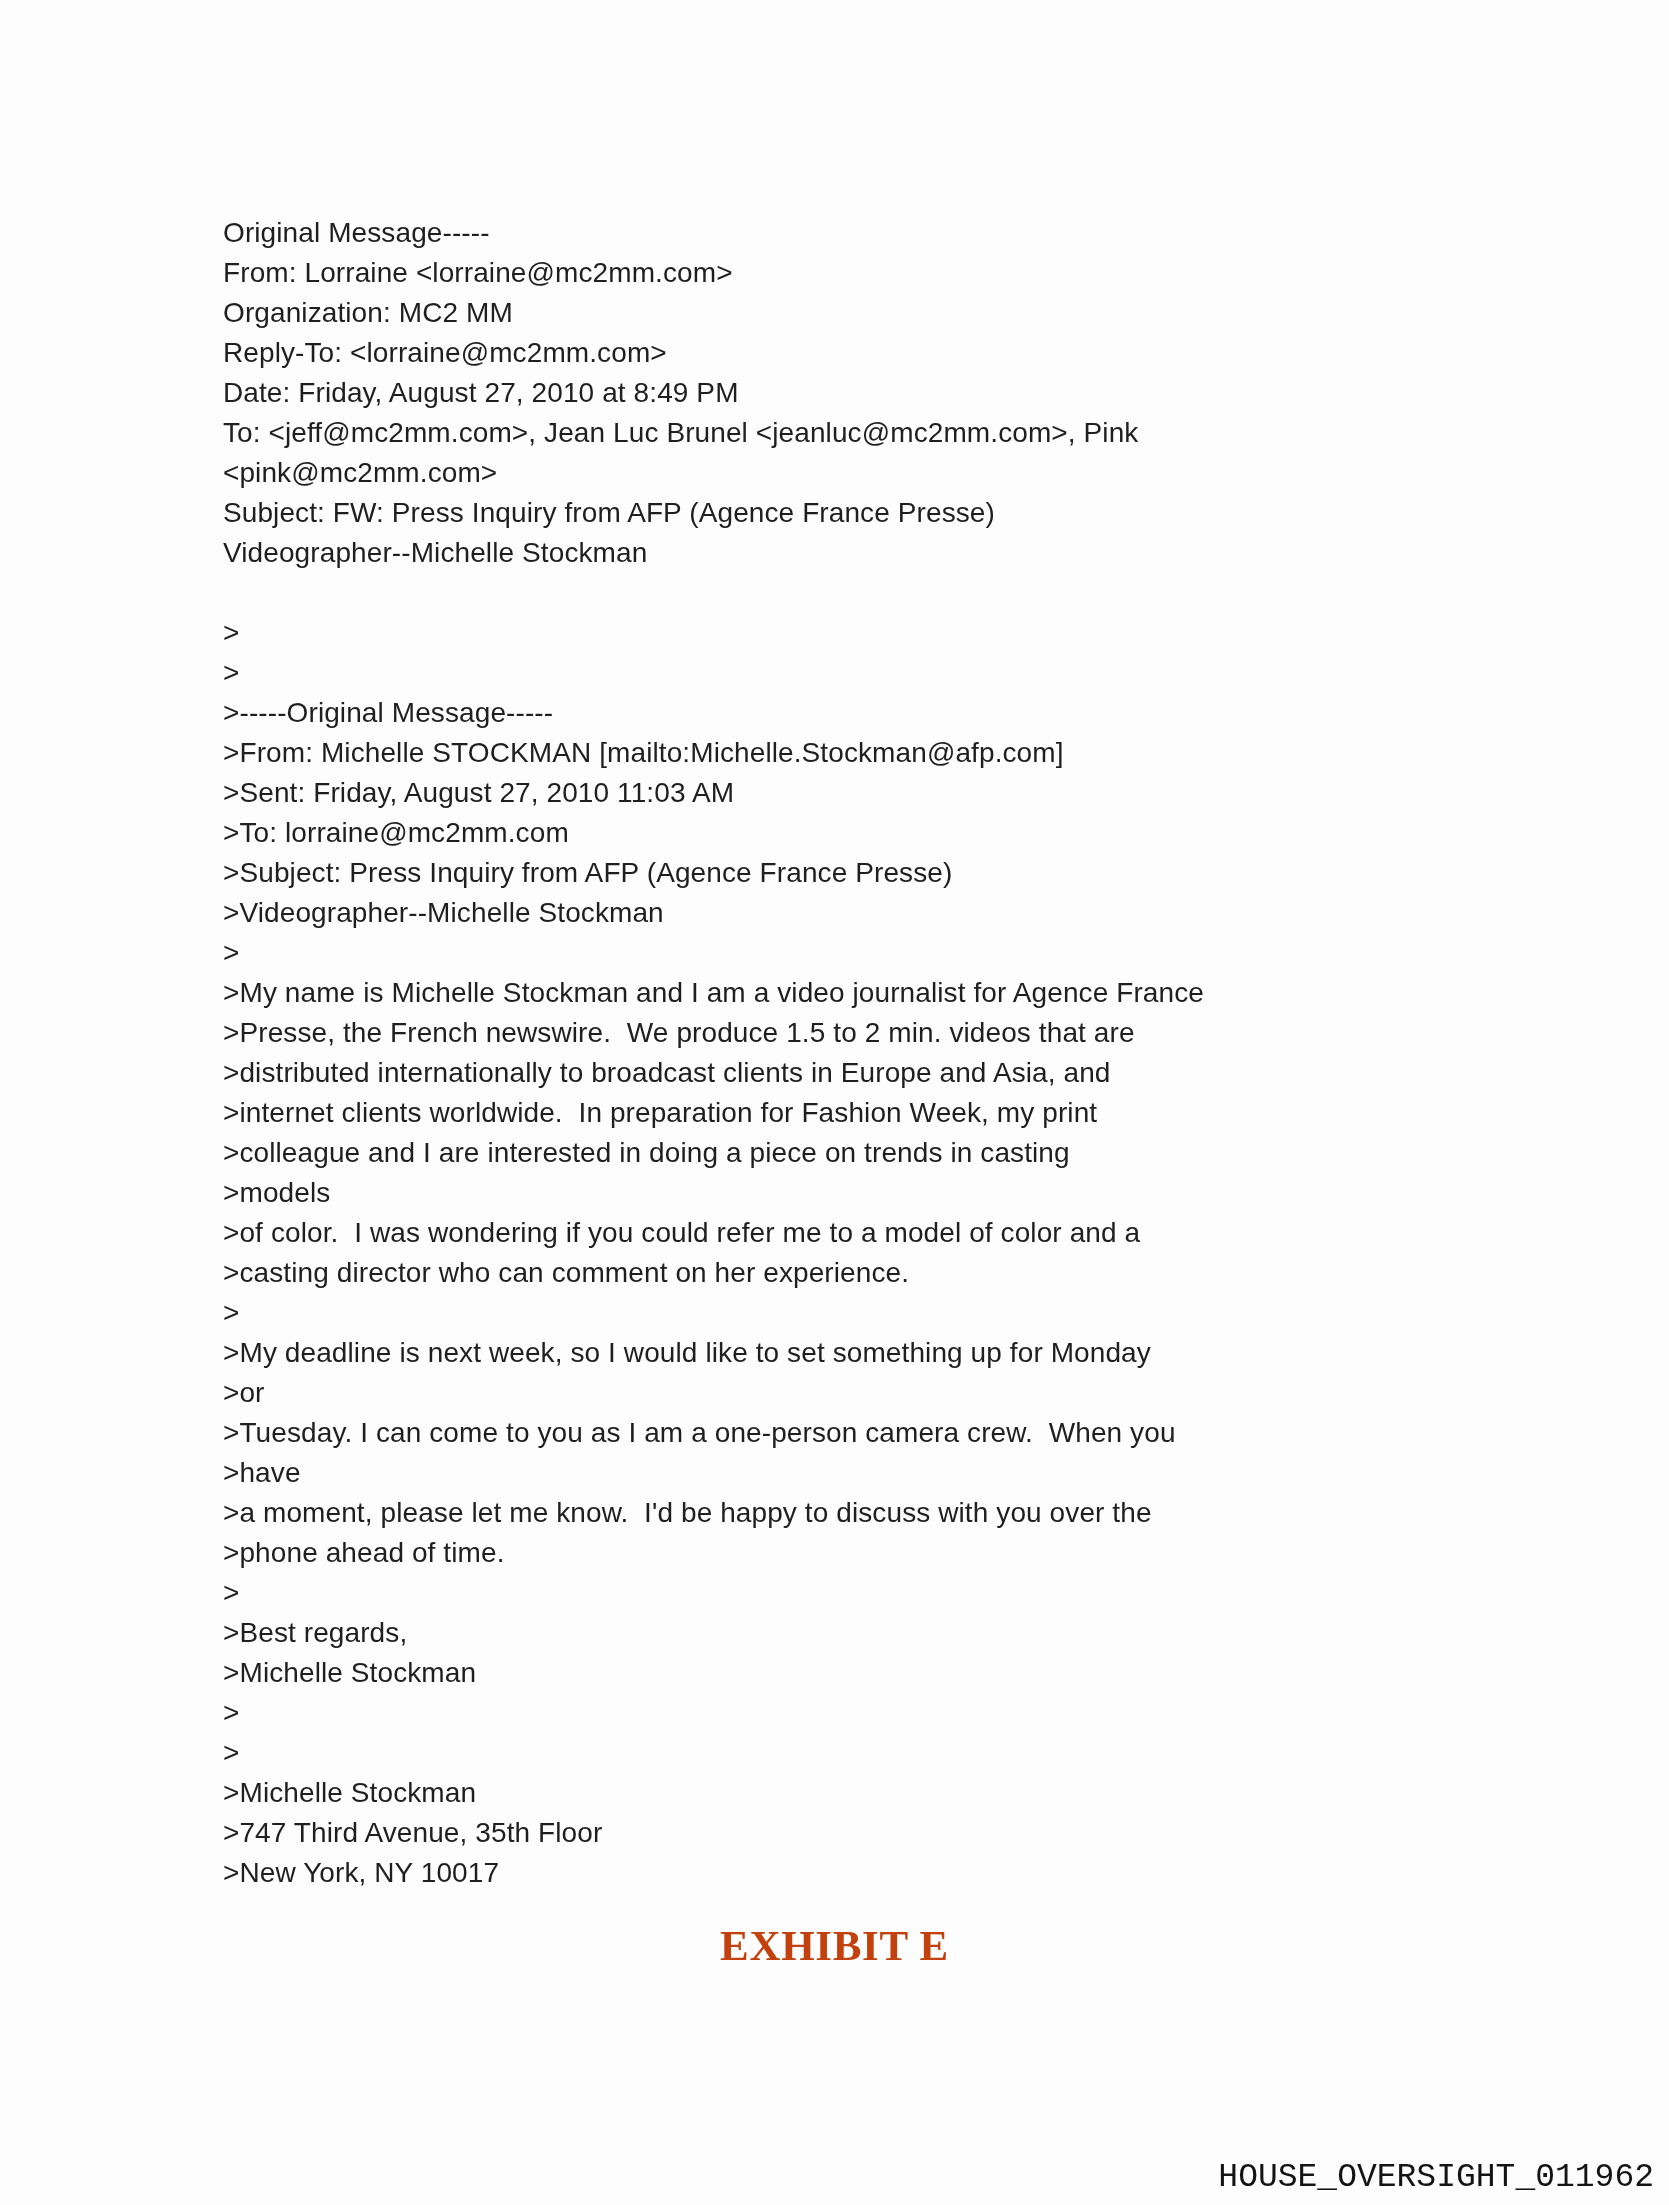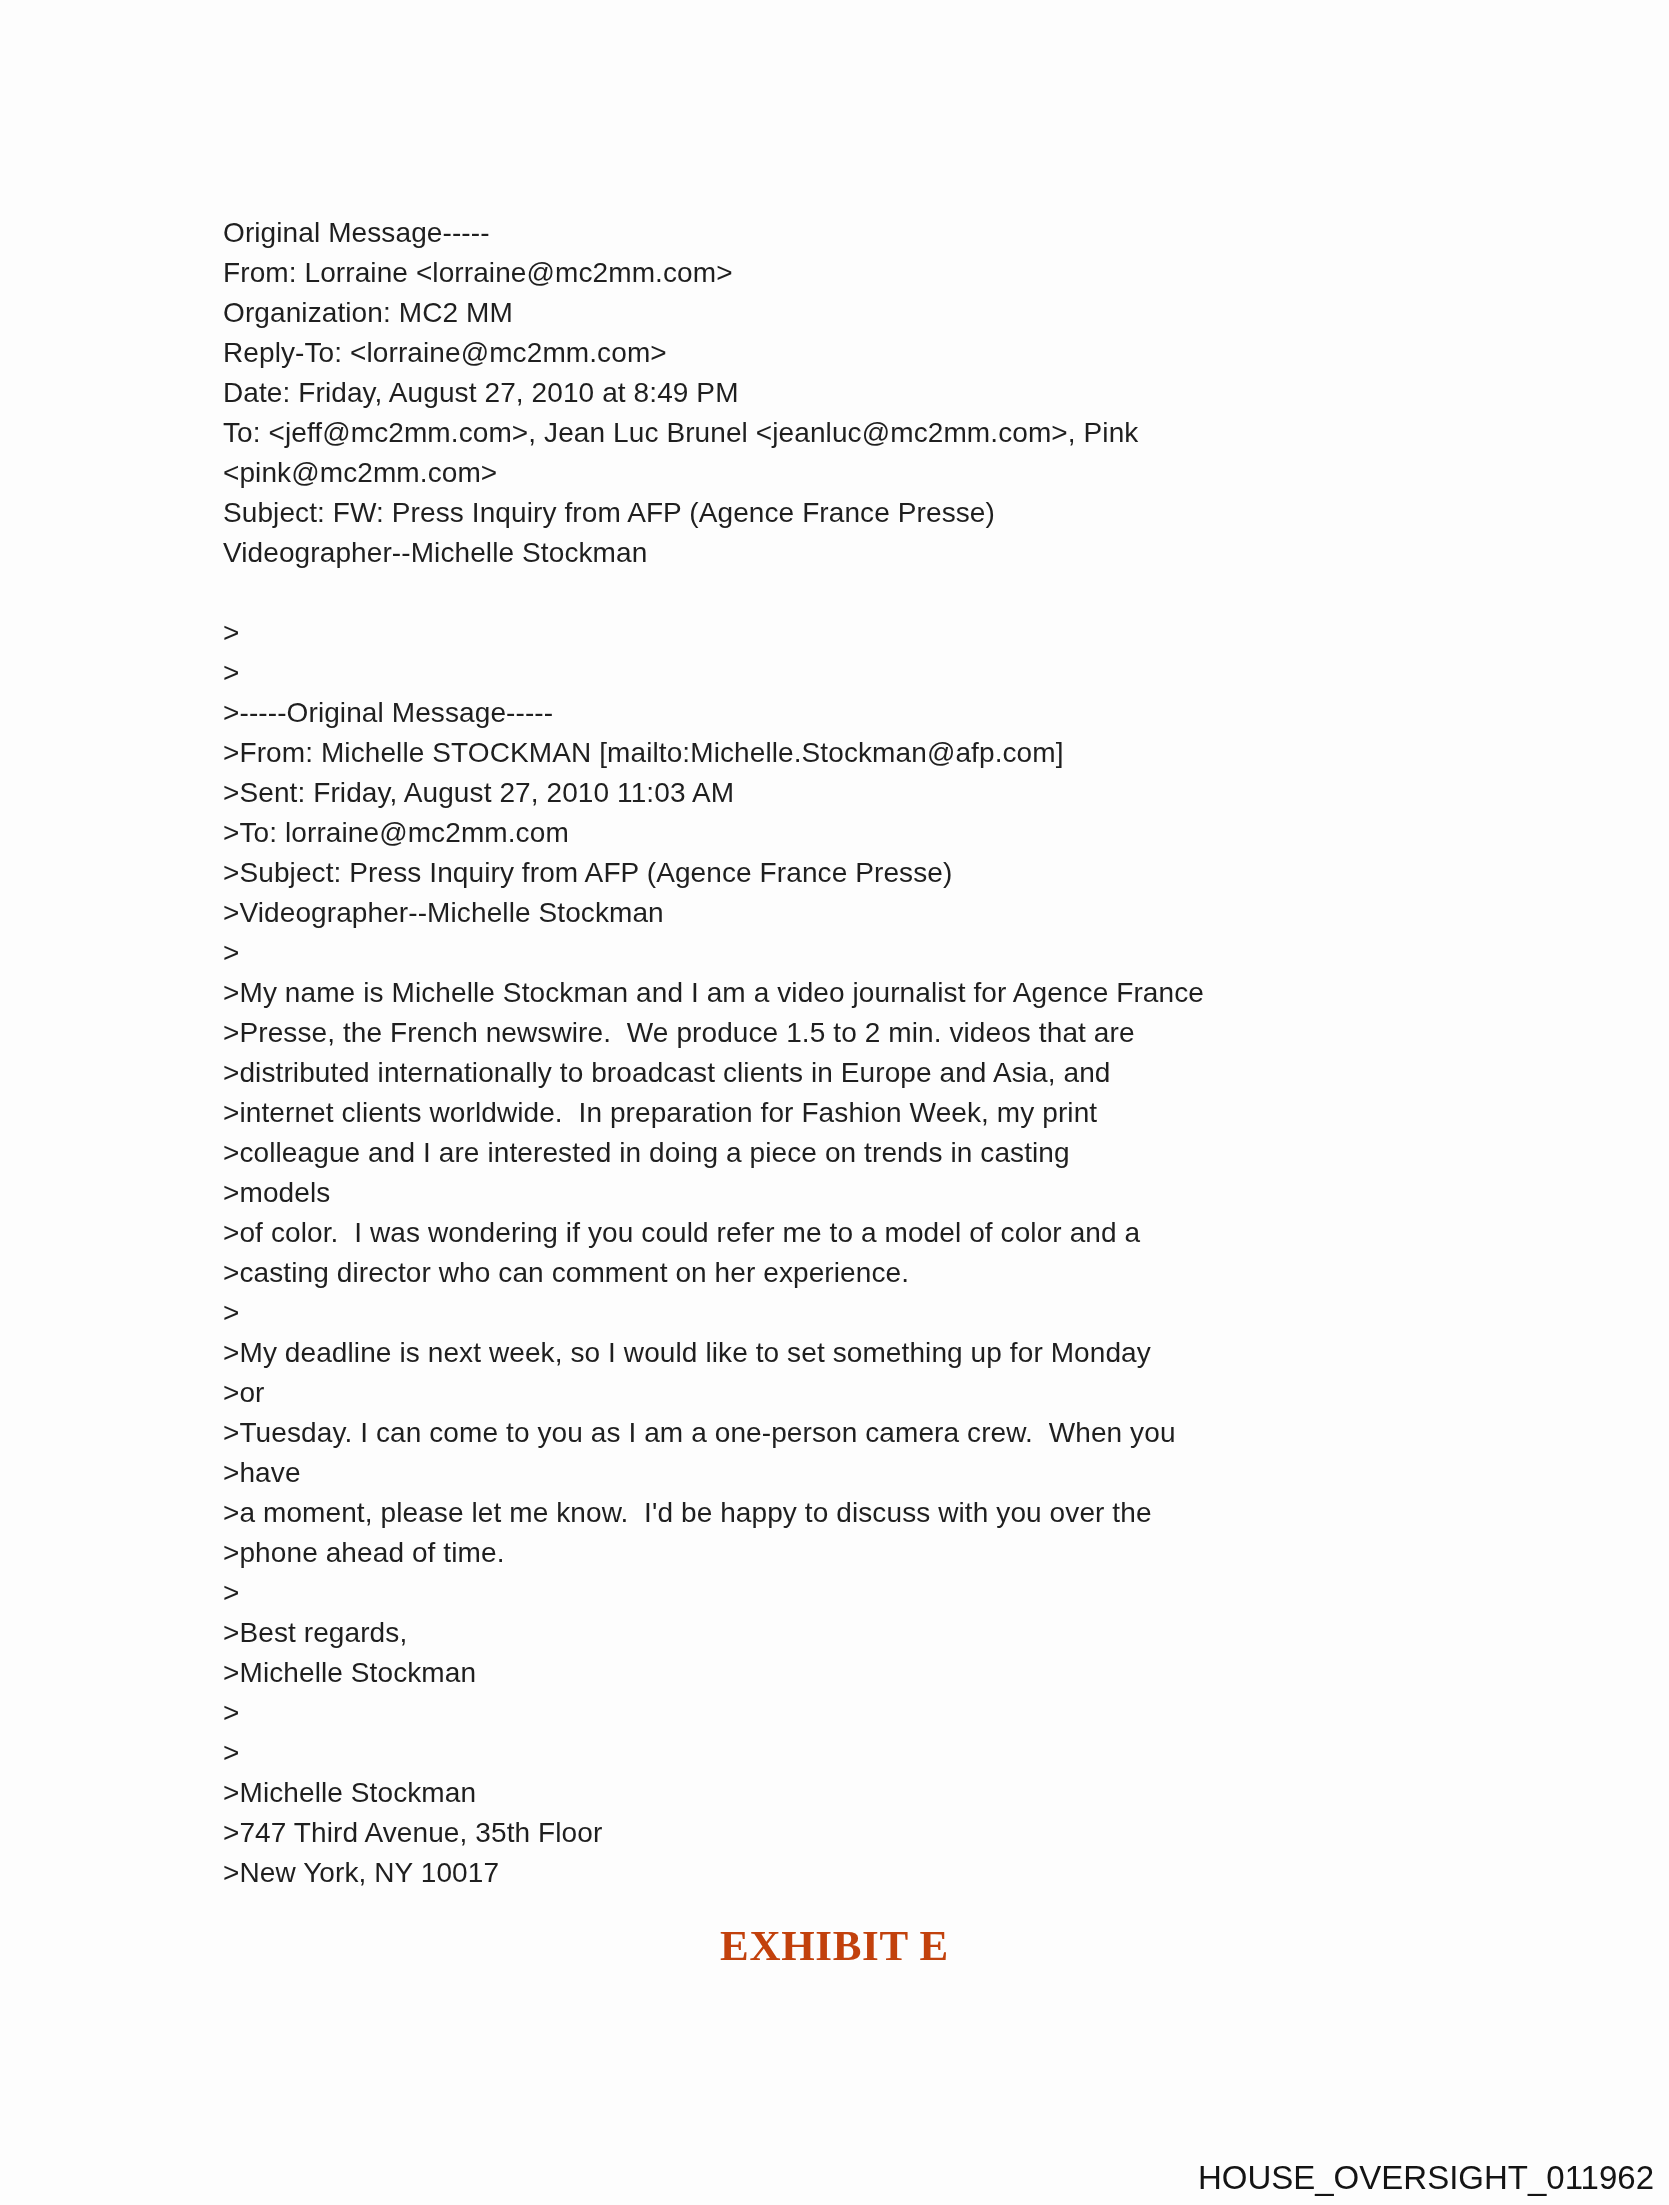--- a/index.html
+++ b/index.html
@@ -40,21 +40,21 @@
     font-weight: bold;
     font-size: 43px;
     line-height: 43px;
     letter-spacing: 0.7px;
     color: #c2410c;
   }
   .bates-number {
     position: absolute;
     top: 2161px;
     right: 15px;
-    font-family: Liberation Sans, sans-serif;
+    font-family: Liberation Mono, monospace;
     font-size: 33px;
     line-height: 33px;
     color: #141414;
     letter-spacing: 0;
   }
 </style>
 </head>
 <body>
 
 <div class="page">

